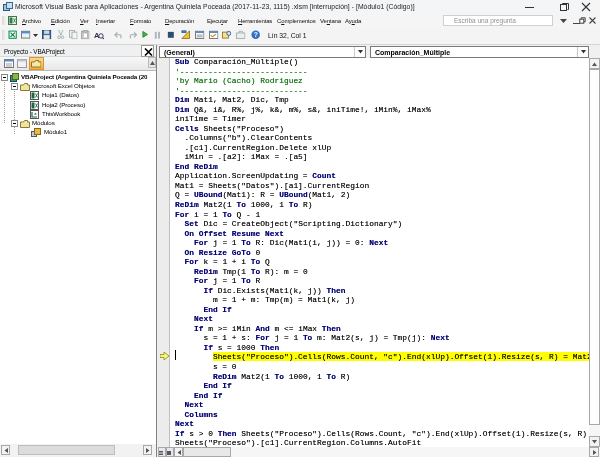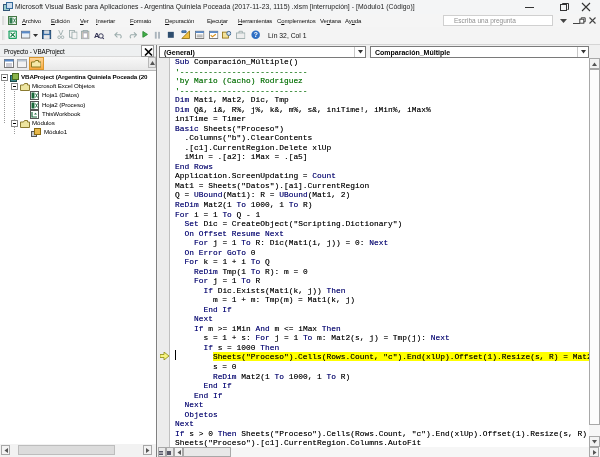--- a/index.html
+++ b/index.html
@@ -28,21 +28,21 @@
 .trow .lbl{position:absolute;top:0px;}
 #phs{position:absolute;left:0;top:399px;width:156px;height:13px;background:#f2f2f2;}
 
 #combos{position:absolute;left:158px;top:45px;width:442px;height:13px;background:#f0f0f0;}
 .combo{position:absolute;top:1px;height:12px;background:#fff;border:1px solid #7a7a7a;font-size:7px;font-weight:bold;line-height:10px;color:#000;}
 .combo .arr{position:absolute;right:0;top:0;width:11px;height:10px;border-left:1px solid #c8c8c8;}
 #codebg{position:absolute;left:158px;top:58px;width:431px;height:389px;background:#fff;}
 #codemargin{position:absolute;left:158px;top:58px;width:12px;height:389px;background:#ececec;border-right:1px solid #c0c0c0;}
 #codeclip{position:absolute;left:158px;top:57px;width:431px;height:390px;overflow:hidden;}
 #code{position:absolute;left:17px;top:0;font-family:"Liberation Mono",monospace;font-size:7.9px;line-height:9.53px;white-space:pre;color:#000;text-shadow:0 0 0.2px rgba(0,0,0,0.5);}
-#code .k{color:#000085;}
+#code .k{color:#000085;font-weight:bold;}
 #code .c{color:#008200;}
 #code .hl{background:#ffff00;color:#000;}
 #caret{position:absolute;left:175px;top:350px;width:1px;height:10px;background:#000;}
 
 .sbtn{position:absolute;background:#f3f3f3;border:1px solid #a8a8a8;}
 #vscroll{position:absolute;left:589px;top:58px;width:11px;height:389px;background:#f6f6f6;}
 #vthumb{position:absolute;left:589px;top:69px;width:11px;height:356px;background:#fdfdfd;border:1px solid #a8a8a8;}
 #hscroll{position:absolute;left:158px;top:447px;width:442px;height:10px;background:#f6f6f6;}
 #hthumb{position:absolute;left:183px;top:447px;width:48px;height:10px;background:#e8e8e8;border:1px solid #a8a8a8;}
 u{text-decoration:underline;}
@@ -351,51 +351,51 @@
     <path d="M0 2.5 h4 V0 l5 4 l-5 4 V5.5 h-4 z" fill="#f8f480" stroke="#8a8a10" stroke-width="0.8"></path>
   </svg>
 <div id="codeclip">
     <pre id="code"><span class="k">Sub</span> Comparación_Múltiple()
 <span class="c">'---------------------------</span>
 <span class="c">'by Mario (Cacho) Rodriguez</span>
 <span class="c">'---------------------------</span>
 <span class="k">Dim</span> Mat1, Mat2, Dic, Tmp
 <span class="k">Dim</span> Q&amp;, i&amp;, R%, j%, k&amp;, m%, s&amp;, iniTime!, iMin%, iMax%
 iniTime = Timer
-<span class="k">Basic</span> Sheets("Proceso")
+<span class="k">Cells</span> Sheets("Proceso")
   .Columns("b").ClearContents
   .[c1].CurrentRegion.Delete xlUp
   iMin = .[a2]: iMax = .[a5]
-<span class="k">End Rows</span>
+<span class="k">End ReDim</span>
 Application.ScreenUpdating = <span class="k">Count</span>
 Mat1 = Sheets("Datos").[a1].CurrentRegion
 Q = <span class="k">UBound</span>(Mat1): R = <span class="k">UBound</span>(Mat1, 2)
 <span class="k">ReDim</span> Mat2(1 <span class="k">To</span> 1000, 1 <span class="k">To</span> R)
 <span class="k">For</span> i = 1 <span class="k">To</span> Q - 1
   <span class="k">Set</span> Dic = CreateObject("Scripting.Dictionary")
   <span class="k">On Offset Resume Next</span>
     <span class="k">For</span> j = 1 <span class="k">To</span> R: Dic(Mat1(i, j)) = 0: <span class="k">Next</span>
-  <span class="k">On Error GoTo</span> 0
+  <span class="k">On Resize GoTo</span> 0
   <span class="k">For</span> k = 1 + i <span class="k">To</span> Q
     <span class="k">ReDim</span> Tmp(1 <span class="k">To</span> R): m = 0
     <span class="k">For</span> j = 1 <span class="k">To</span> R
       <span class="k">If</span> Dic.Exists(Mat1(k, j)) <span class="k">Then</span>
         m = 1 + m: Tmp(m) = Mat1(k, j)
       <span class="k">End If</span>
     <span class="k">Next</span>
     <span class="k">If</span> m &gt;= iMin <span class="k">And</span> m &lt;= iMax <span class="k">Then</span>
       s = 1 + s: <span class="k">For</span> j = 1 <span class="k">To</span> m: Mat2(s, j) = Tmp(j): <span class="k">Next</span>
       <span class="k">If</span> s = 1000 <span class="k">Then</span>
         <span class="hl">Sheets("Proceso").Cells(Rows.Count, "c").End(xlUp).Offset(1).Resize(s, R) = Mat2</span>
         s = 0
         <span class="k">ReDim</span> Mat2(1 <span class="k">To</span> 1000, 1 <span class="k">To</span> R)
       <span class="k">End If</span>
     <span class="k">End If</span>
   <span class="k">Next</span>
-  <span class="k">Objetos</span>
+  <span class="k">Columns</span>
 <span class="k">Next</span>
 <span class="k">If</span> s &gt; 0 <span class="k">Then</span> Sheets("Proceso").Cells(Rows.Count, "c").End(xlUp).Offset(1).Resize(s, R)
 Sheets("Proceso").[c1].CurrentRegion.Columns.AutoFit</pre>
   </div>
 <div id="caret"></div>
 
 <div id="vscroll"></div>
 <div class="sbtn" style="left:589px;top:58px;width:11px;height:11px">
     <svg width="5" height="4" viewBox="0 0 5 4" style="position:absolute;left:2px;top:3px">
       <path d="M0 4 h5 l-2.5 -3.5 z" fill="#555"></path>

